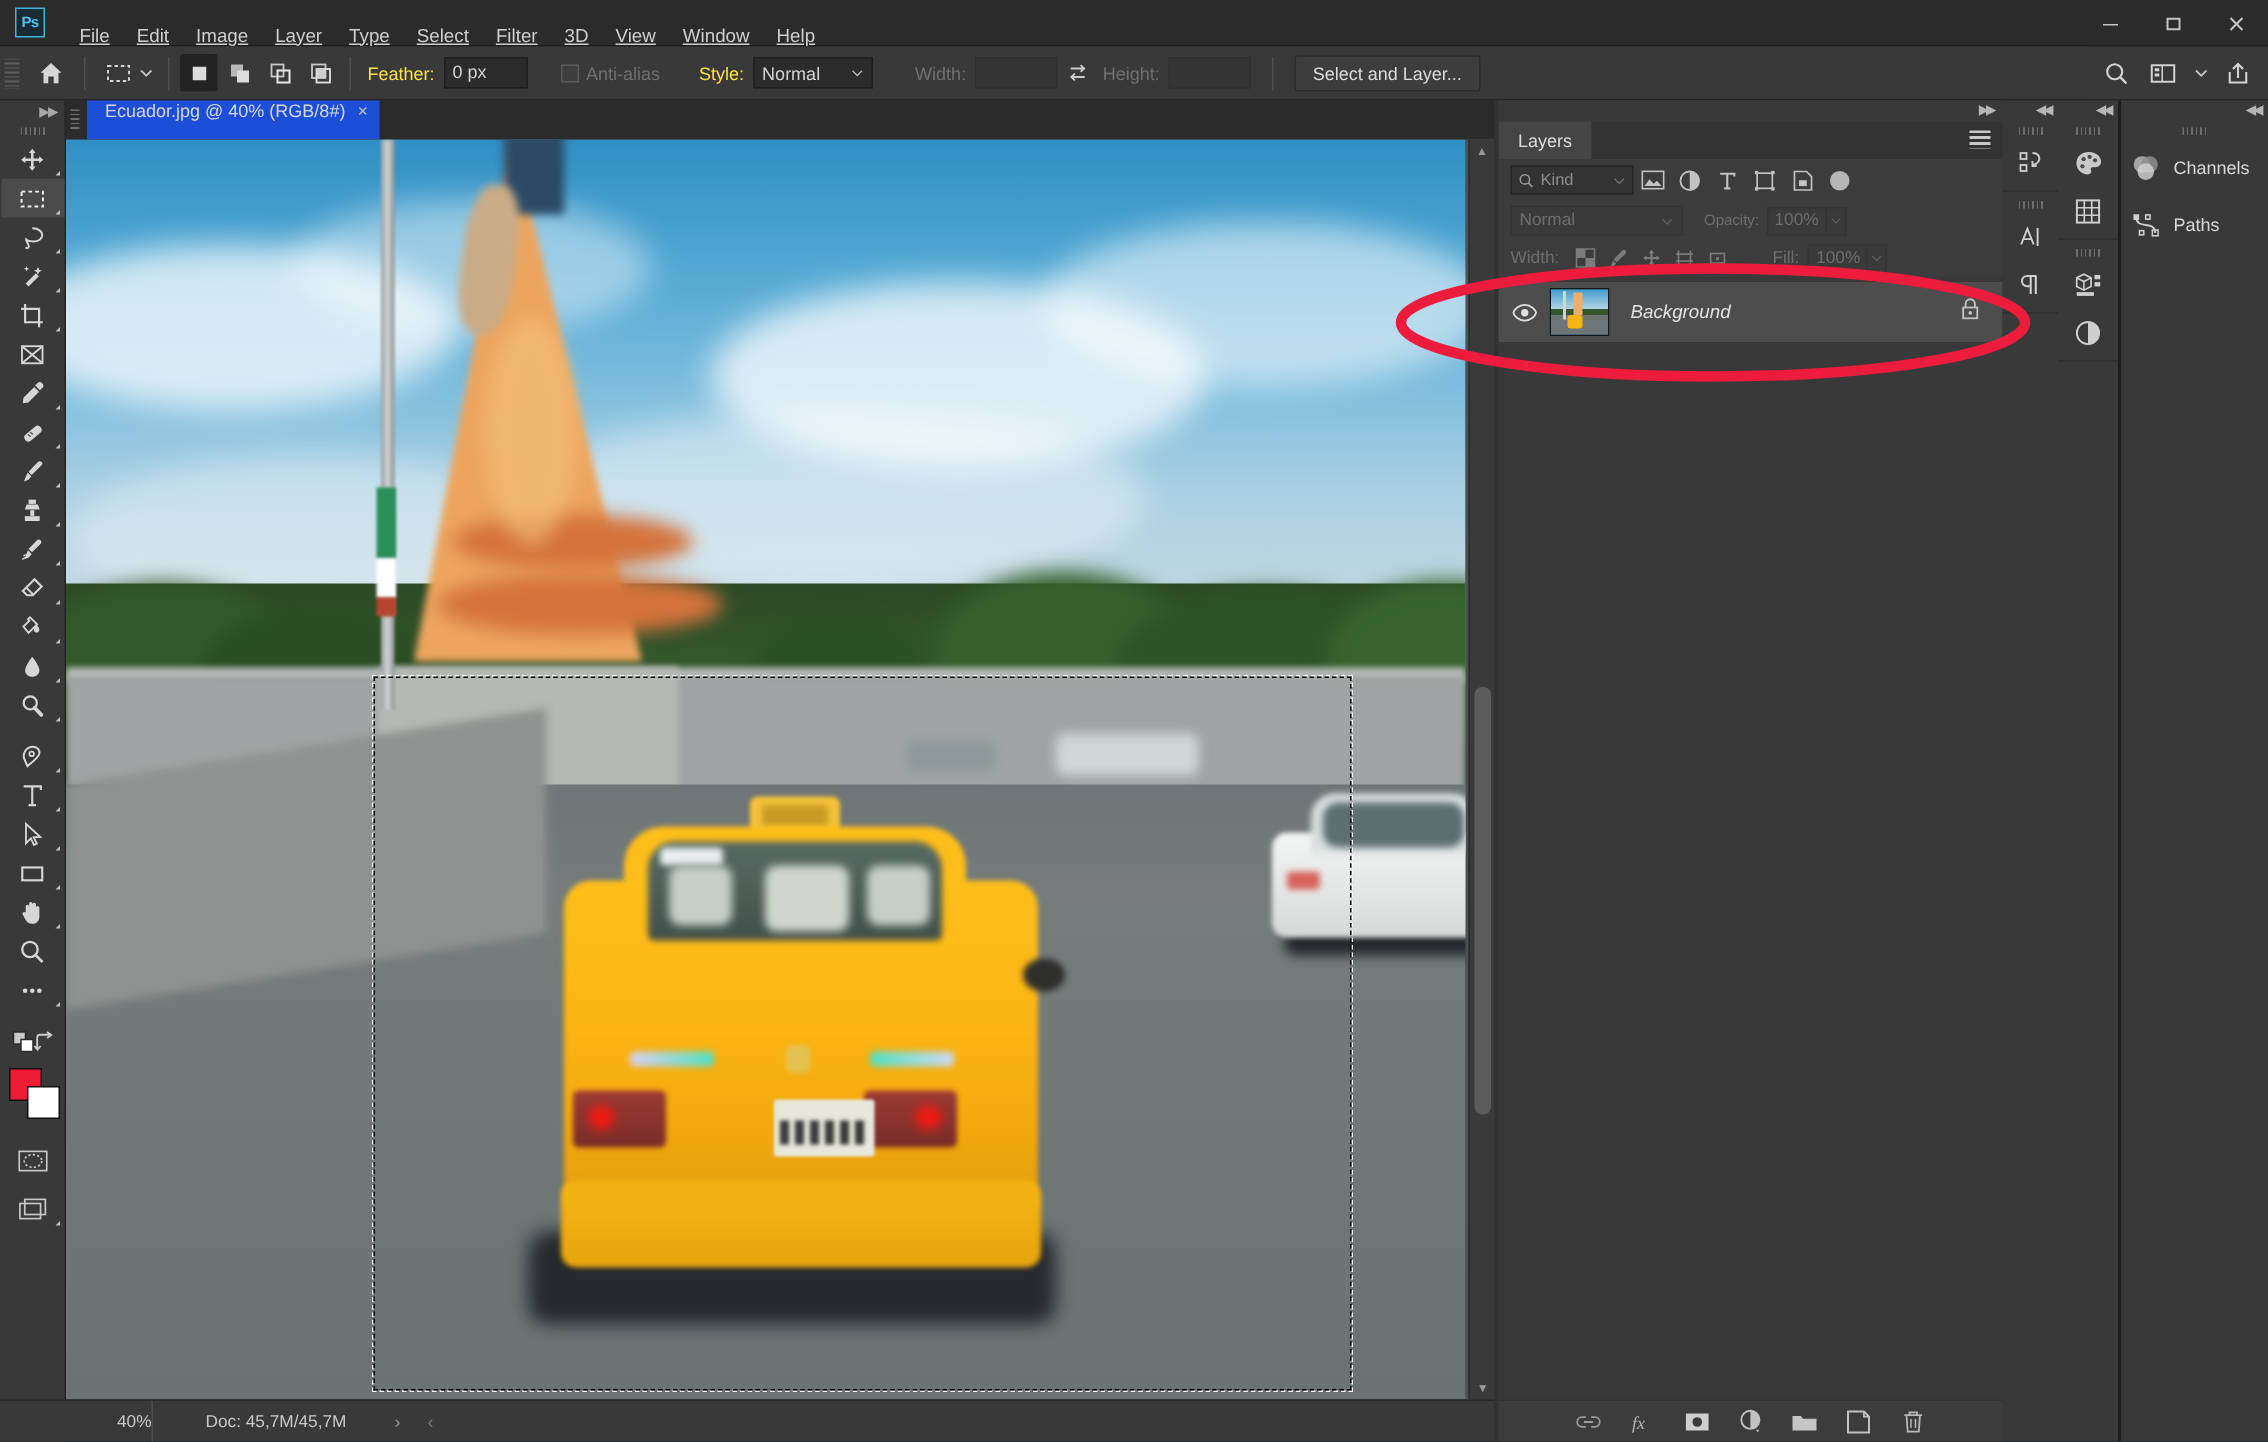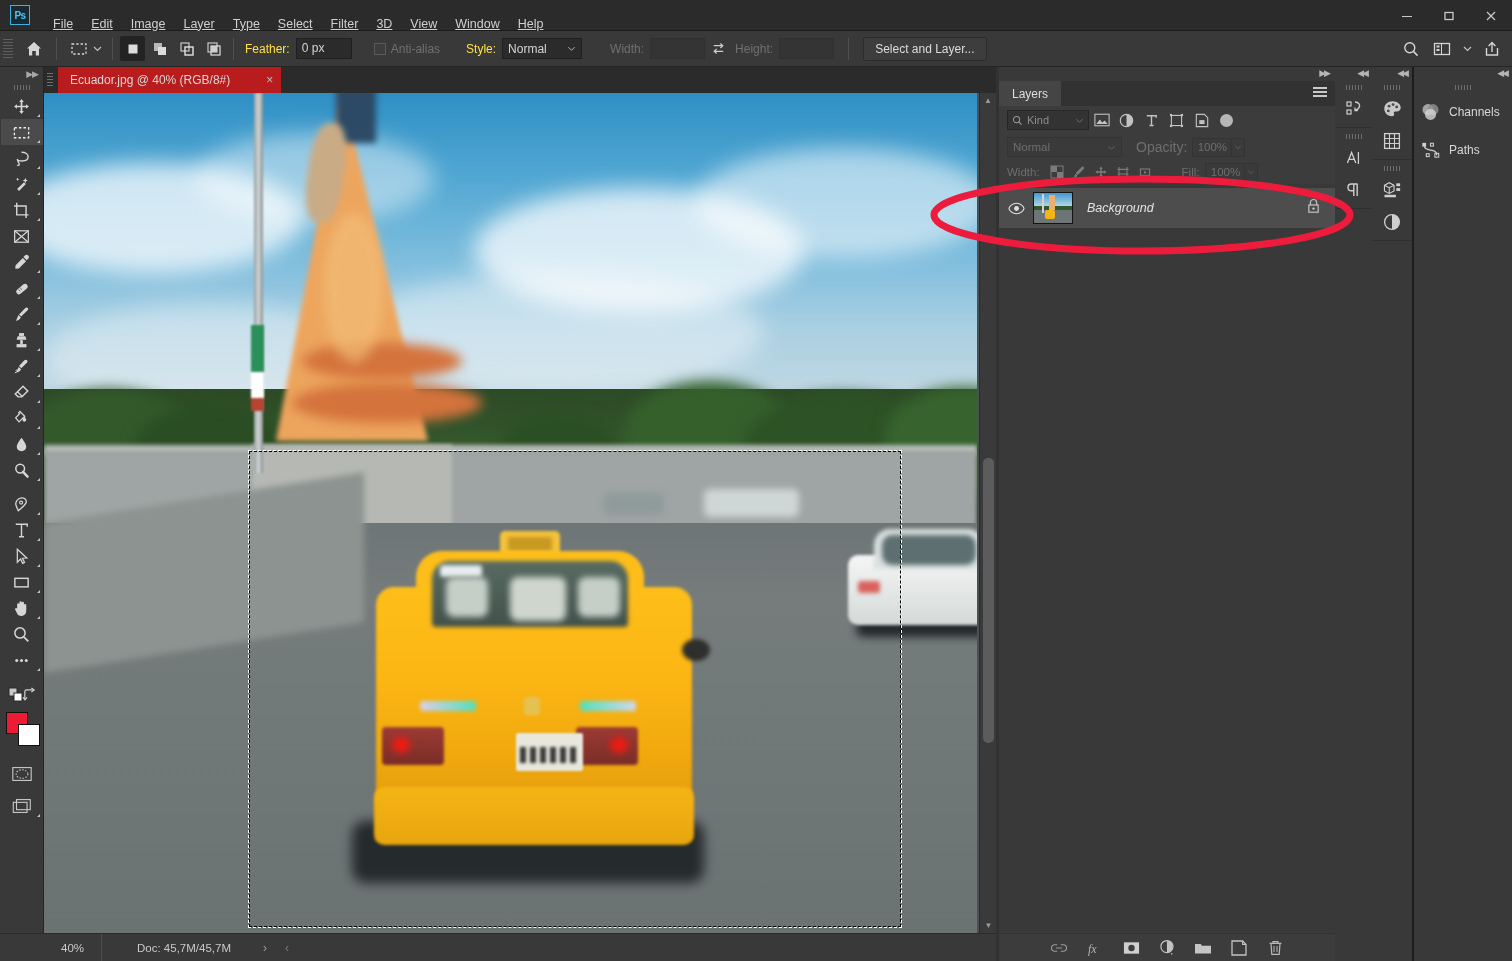--- a/index.html
+++ b/index.html
@@ -63,22 +63,22 @@
   .tb-div { height:8px; }
   .swatches { position:relative; width:42px; height:42px; margin:4px auto 0; }
   .sw-fg { position:absolute; left:5px; top:3px; width:22px; height:22px; border:1px solid #111; }
   .sw-bg { position:absolute; left:17px; top:15px; width:22px; height:22px;
     background:#fff; border:1px solid #111; }
 
   
   .tabbar { position:absolute; left:44px; top:67px; width:952px; height:26px; background:#2b2b2b; }
   .tab-grip { position:absolute; left:3px; top:6px; width:6px; height:14px;
     background-image:repeating-linear-gradient(to bottom,#6e6e6e 0 1px,transparent 1px 3px); }
-  .doc-tab { position:absolute; left:14px; top:0; height:26px; background:#b91c1c;
-    display:flex; align-items:center; padding:0 8px 0 12px; border-right:1px solid #2b2b2b;gap:28px; }
+  .doc-tab { position:absolute; left:14px; top:0; height:26px; background:#1d4ed8;
+    display:flex; align-items:flex-start; padding:0 8px 0 12px; border-right:1px solid #2b2b2b; }
   .doc-tab-label { color:#d8d8d8; font-size:12px; }
   .doc-tab-close { color:#bdbdbd; font-size:12px; margin-left:8px; }
 
   
   .canvas-wrap { position:absolute; left:44px; top:93px; width:952px; height:840px;
     background:#4a5256; overflow:hidden; }
   .photo { position:absolute; left:0; top:0; width:933px; height:840px; overflow:hidden; }
 
   
   .sky { position:absolute; left:0; top:0; width:933px; height:360px;
@@ -162,21 +162,21 @@
   .vscroll { position:absolute; left:979px; top:93px; width:17px; height:840px; background:#3a3a3a;
     border-left:1px solid #2b2b2b; }
   .vscroll .arrow { height:15px; display:flex; align-items:center; justify-content:center; color:#9a9a9a; font-size:8px; }
   .vthumb { position:absolute; left:3px; top:365px; width:11px; height:285px; background:#5c5c5c; border-radius:5px; }
   .hscroll { position:absolute; left:44px; top:933px; width:935px; height:17px; background:#3a3a3a; }
   .hthumb { position:absolute; left:512px; top:3px; width:170px; height:11px; background:#5c5c5c; border-radius:5px; }
 
   
   .statusbar { position:absolute; left:0; top:933px; width:996px; height:28px;
     background:#393939; border-top:1px solid #2b2b2b; display:flex; align-items:center; }
-  .sb-zoom { width:58px; margin-left:44px; color:#c9c9c9; font-size:11.5px; text-align:center;
+  .sb-zoom { width:58px; margin-left:44px; color:#c9c9c9; font-size:11.5px; text-align:right;
     border-right:1px solid #4d4d4d; line-height:28px; height:28px; }
   .sb-doc { color:#c9c9c9; font-size:11.5px; margin-left:35px; }
   .sb-arrow { color:#9b9b9b; font-size:12px; margin-left:32px; }
   .sb-arrow2 { color:#7c7c7c; font-size:12px; margin-left:18px; }
 
   
   .dock-sep { position:absolute; left:996px; top:67px; width:3px; height:894px; background:#323232; }
   .layers-panel { position:absolute; left:999px; top:67px; width:336px; height:894px; background:#393939; }
   .lp-collapsebar { height:14px; position:relative; background:#393939; }
   .lp-collapsebar .chev { position:absolute; right:6px; top:1px; color:#b5b5b5; font-size:9px; letter-spacing:-2px; }
@@ -187,21 +187,21 @@
     background-image:repeating-linear-gradient(to bottom,#c9c9c9 0 2px,transparent 2px 4px); }
   .lp-filter { height:28px; display:flex; align-items:center; padding:0 8px; gap:0px; background:#3c3c3c; }
   .filt-kind { width:82px; height:20px; background:#333; border:1px solid #272727;
     display:flex; align-items:center; padding:0 4px; }
   .filt-kind span { color:#8d8d8d; font-size:11px; margin-left:4px; }
   .filt-icon { width:25px; height:22px; display:flex; align-items:center; justify-content:center; }
   .filt-toggle { width:13px; height:13px; border-radius:50%; background:#b6b6b6; margin-left:6px; }
   .lp-blend { height:26px; display:flex; align-items:center; padding:0 8px; background:#3c3c3c; }
   .blend-sel { width:115px; height:20px; background:#3a3a3a; border:1px solid #343434;
     color:#6e6e6e; font-size:11.5px; display:flex; align-items:center; justify-content:space-between; padding:0 5px; }
-  .op-label { color:#6e6e6e; font-size:14px; margin-left:14px; }
+  .op-label { color:#6e6e6e; font-size:10px; margin-left:14px; }
   .op-val { width:40px; height:19px; background:#3a3a3a; border:1px solid #343434;
     color:#6e6e6e; font-size:11.5px; display:flex; align-items:center; justify-content:center; margin-left:5px; }
   .op-arrow { width:13px; height:19px; background:#3a3a3a; border:1px solid #343434;
     border-left:none; display:flex; align-items:center; justify-content:center; }
   .lp-lock { height:24px; display:flex; align-items:center; padding:0 8px; background:#3c3c3c; }
   .lock-label { color:#6e6e6e; font-size:11.5px; margin-right:6px; }
   .lock-icon { width:22px; height:20px; display:flex; align-items:center; justify-content:center; opacity:.55; }
   .fill-label { color:#6e6e6e; font-size:11.5px; margin-left:26px; }
   .layer-row { height:40px; margin:4px 0 0 0; display:flex; align-items:center; background:#4d4d4d; }
   .layer-eye { width:34px; display:flex; align-items:center; justify-content:center; }

